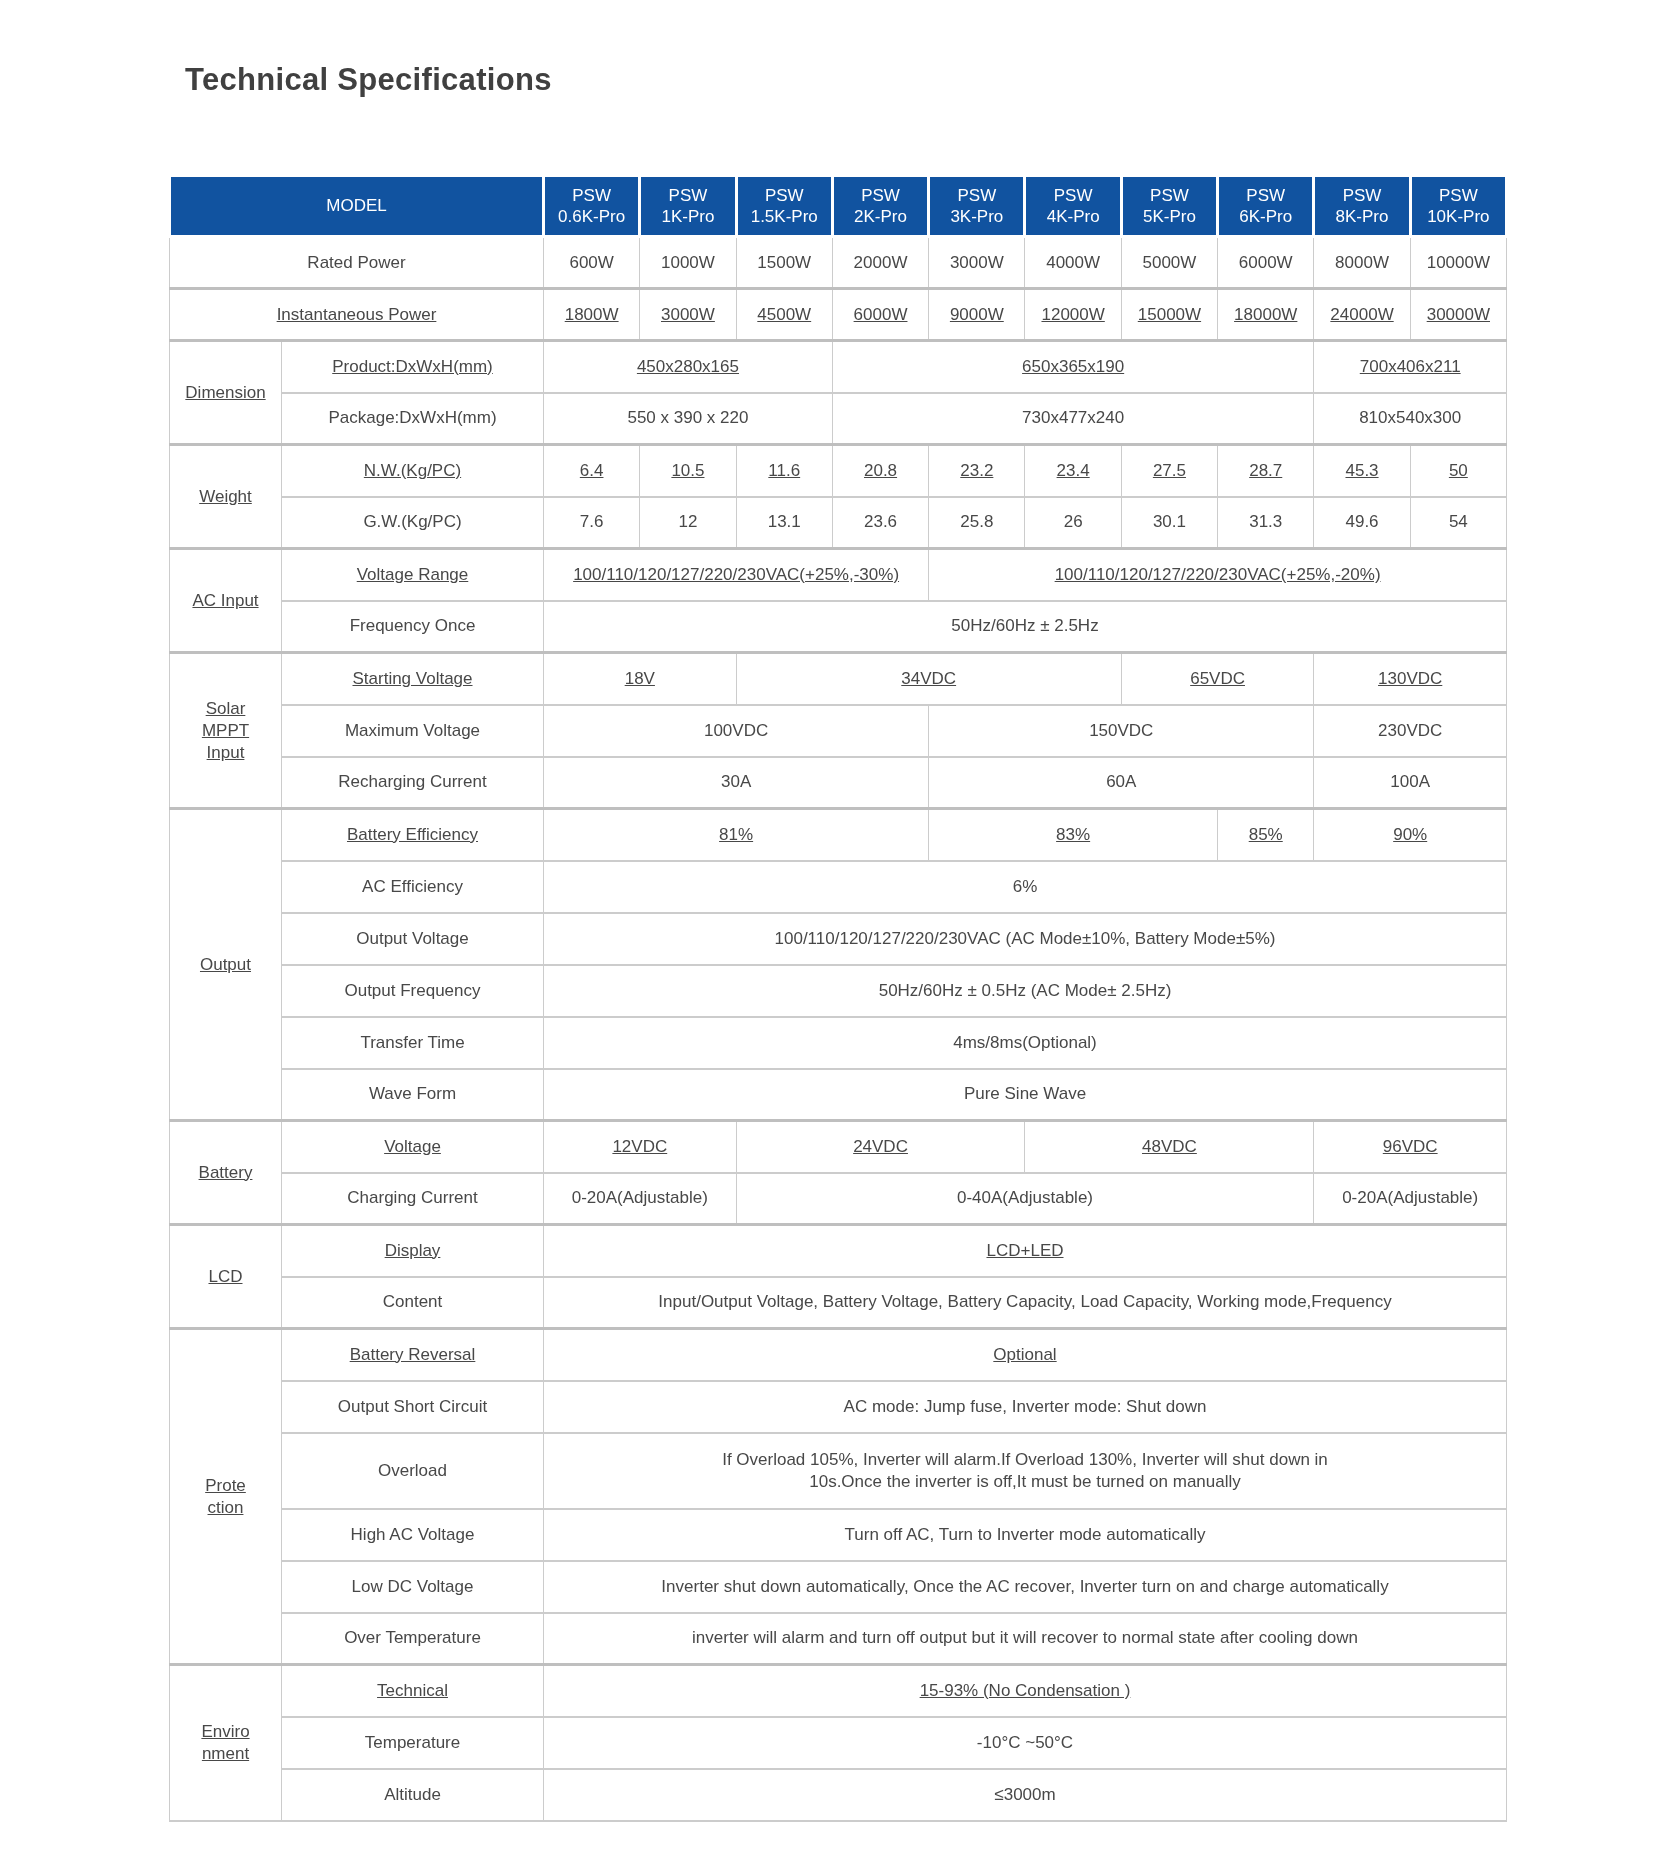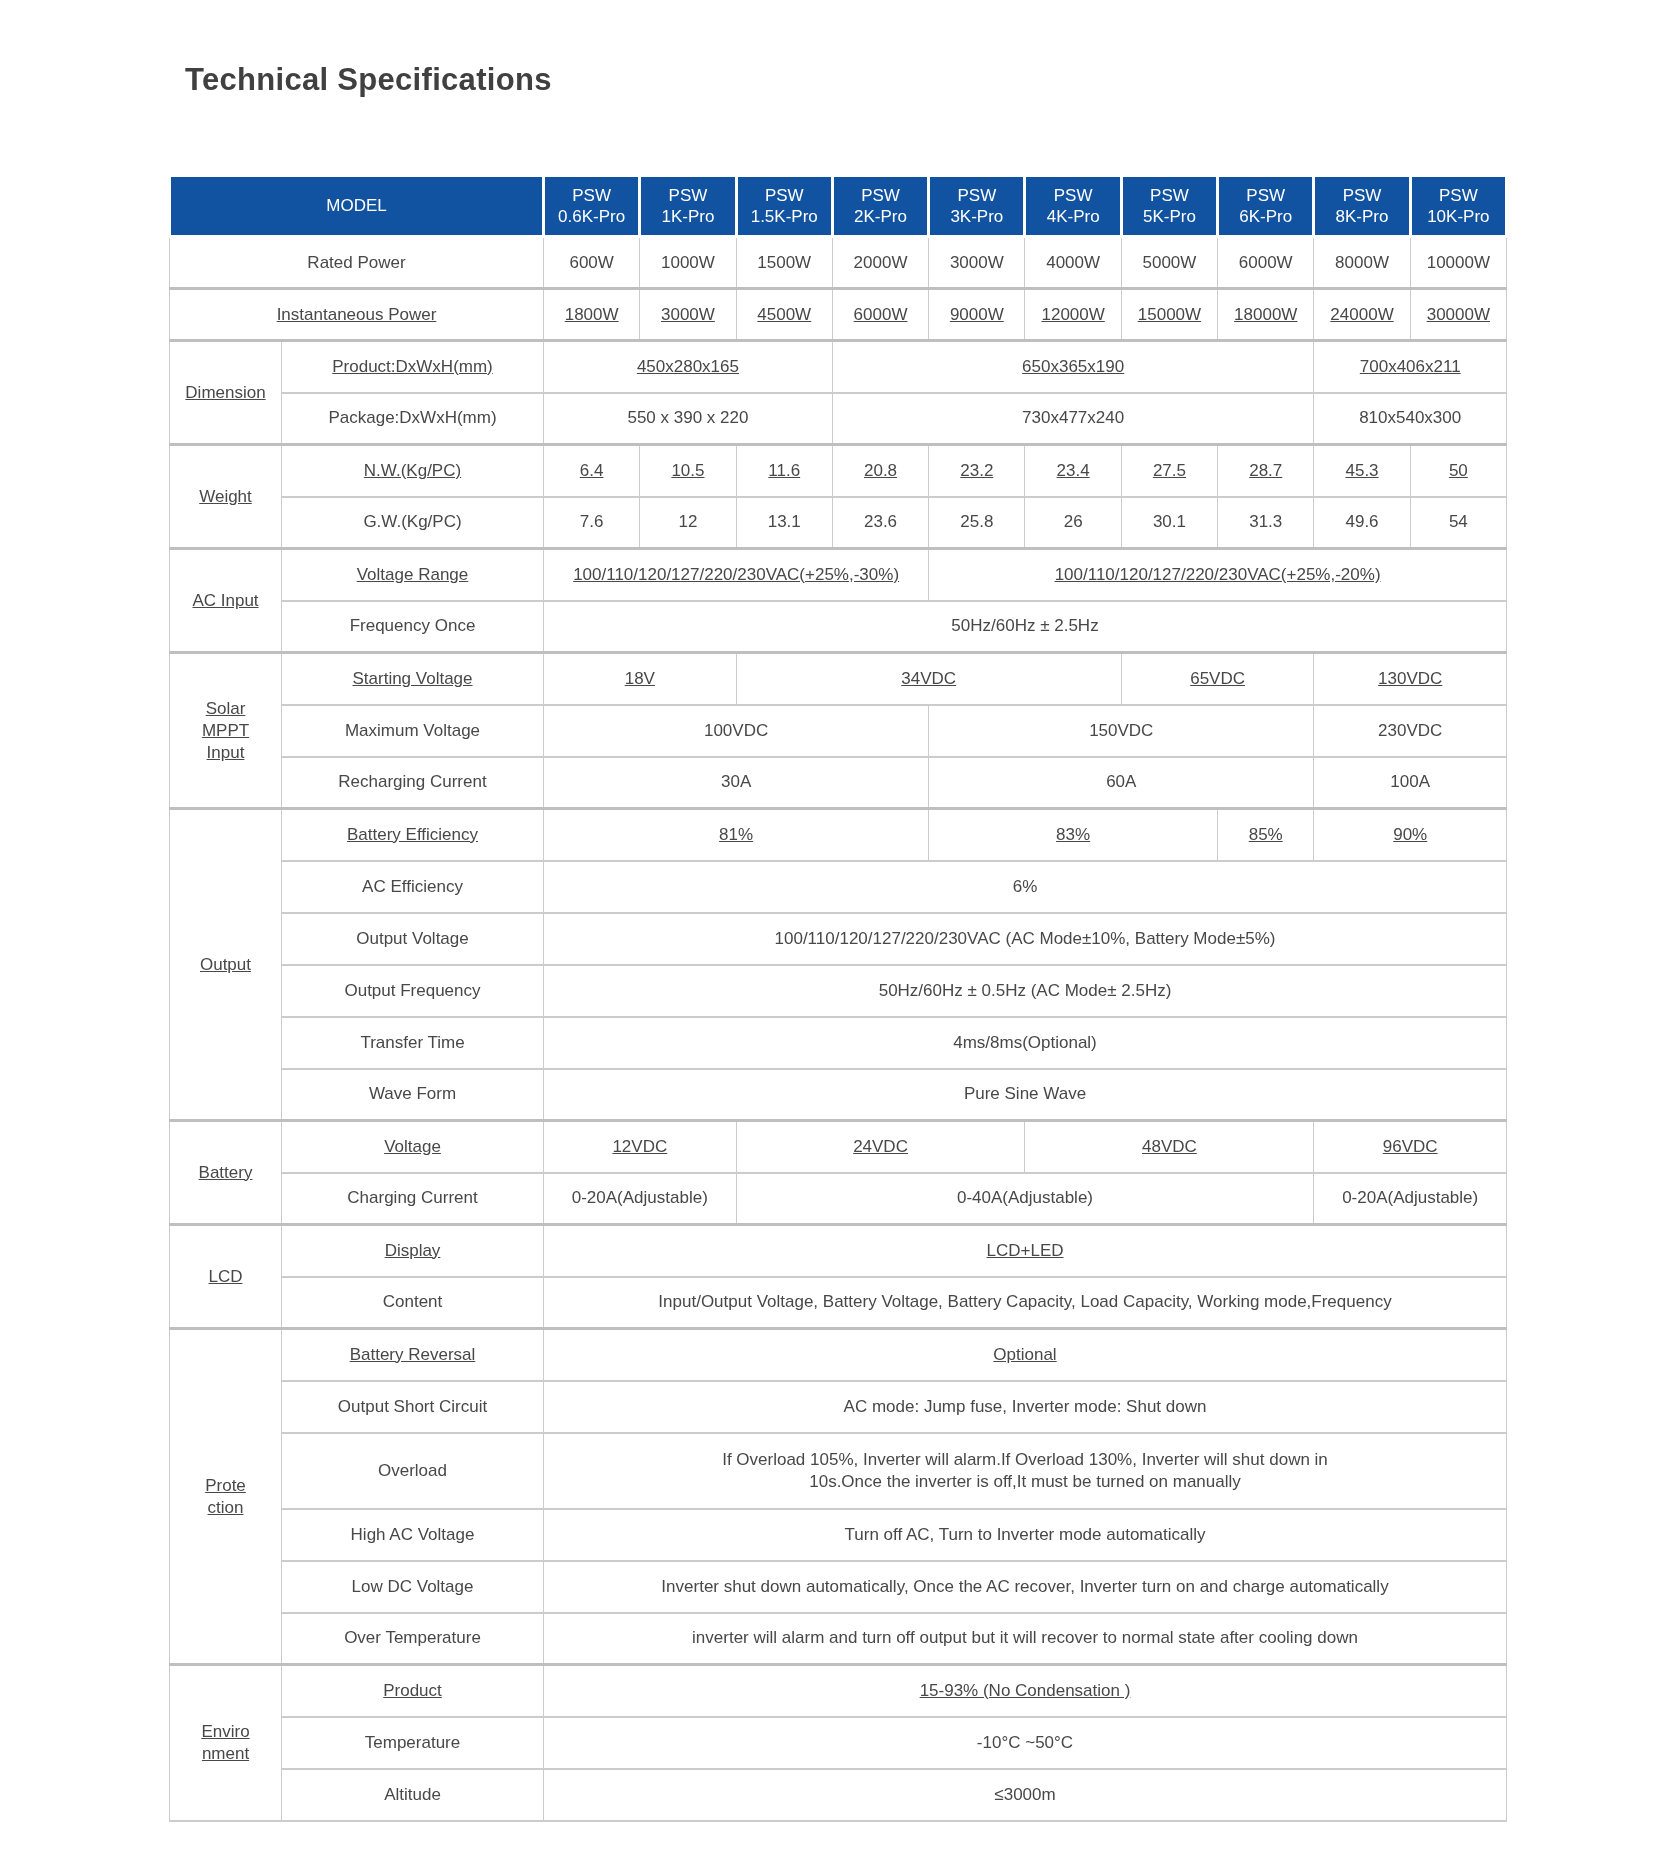--- a/index.html
+++ b/index.html
@@ -285,21 +285,21 @@
     <td colspan="10">Inverter shut down automatically, Once the AC recover, Inverter turn on and charge automatically</td>
   </tr>
   <tr class="body-row">
     <td>Over Temperature</td>
     <td colspan="10">inverter will alarm and turn off output but it will recover to normal state after cooling down</td>
   </tr>
 
   <tr class="body-row sec">
     <td class="pre" rowspan="3">Enviro
 nment</td>
-    <td>Product</td>
+    <td>Technical</td>
     <td colspan="10">15-93% (No Condensation )</td>
   </tr>
   <tr class="body-row">
     <td>Temperature</td>
     <td colspan="10">-10°C ~50°C</td>
   </tr>
   <tr class="body-row">
     <td>Altitude</td>
     <td colspan="10">≤3000m</td>
   </tr>

